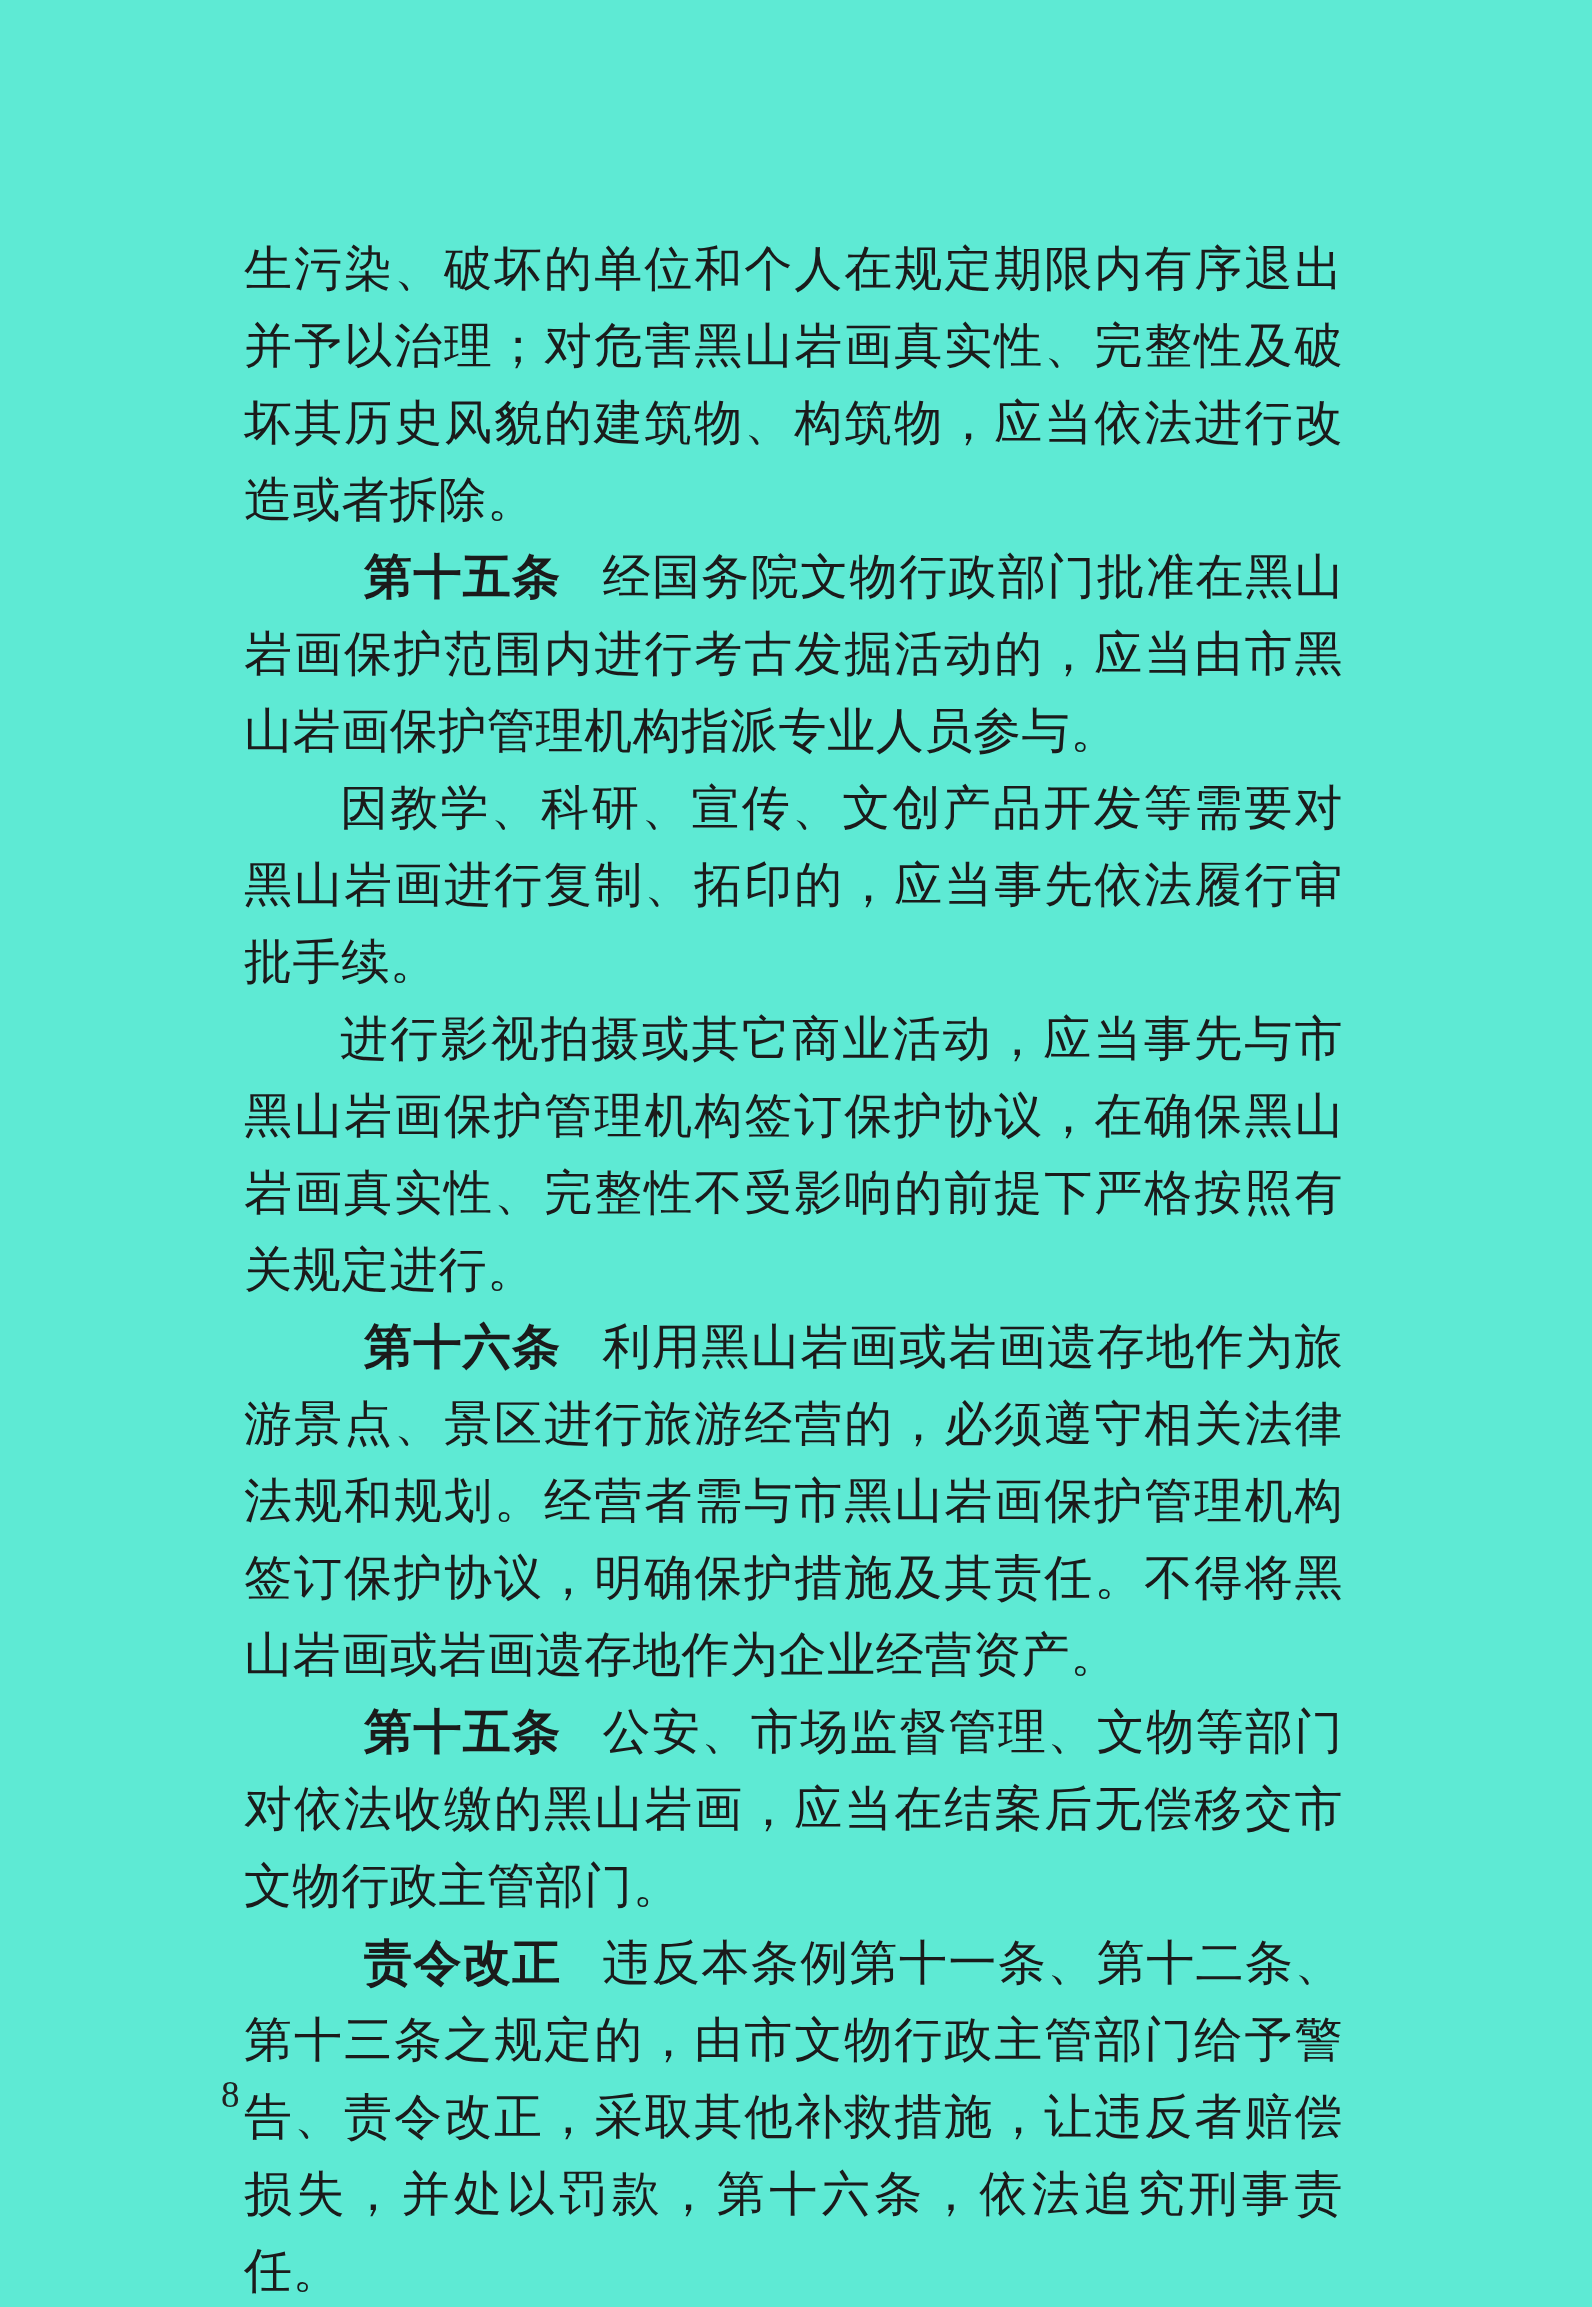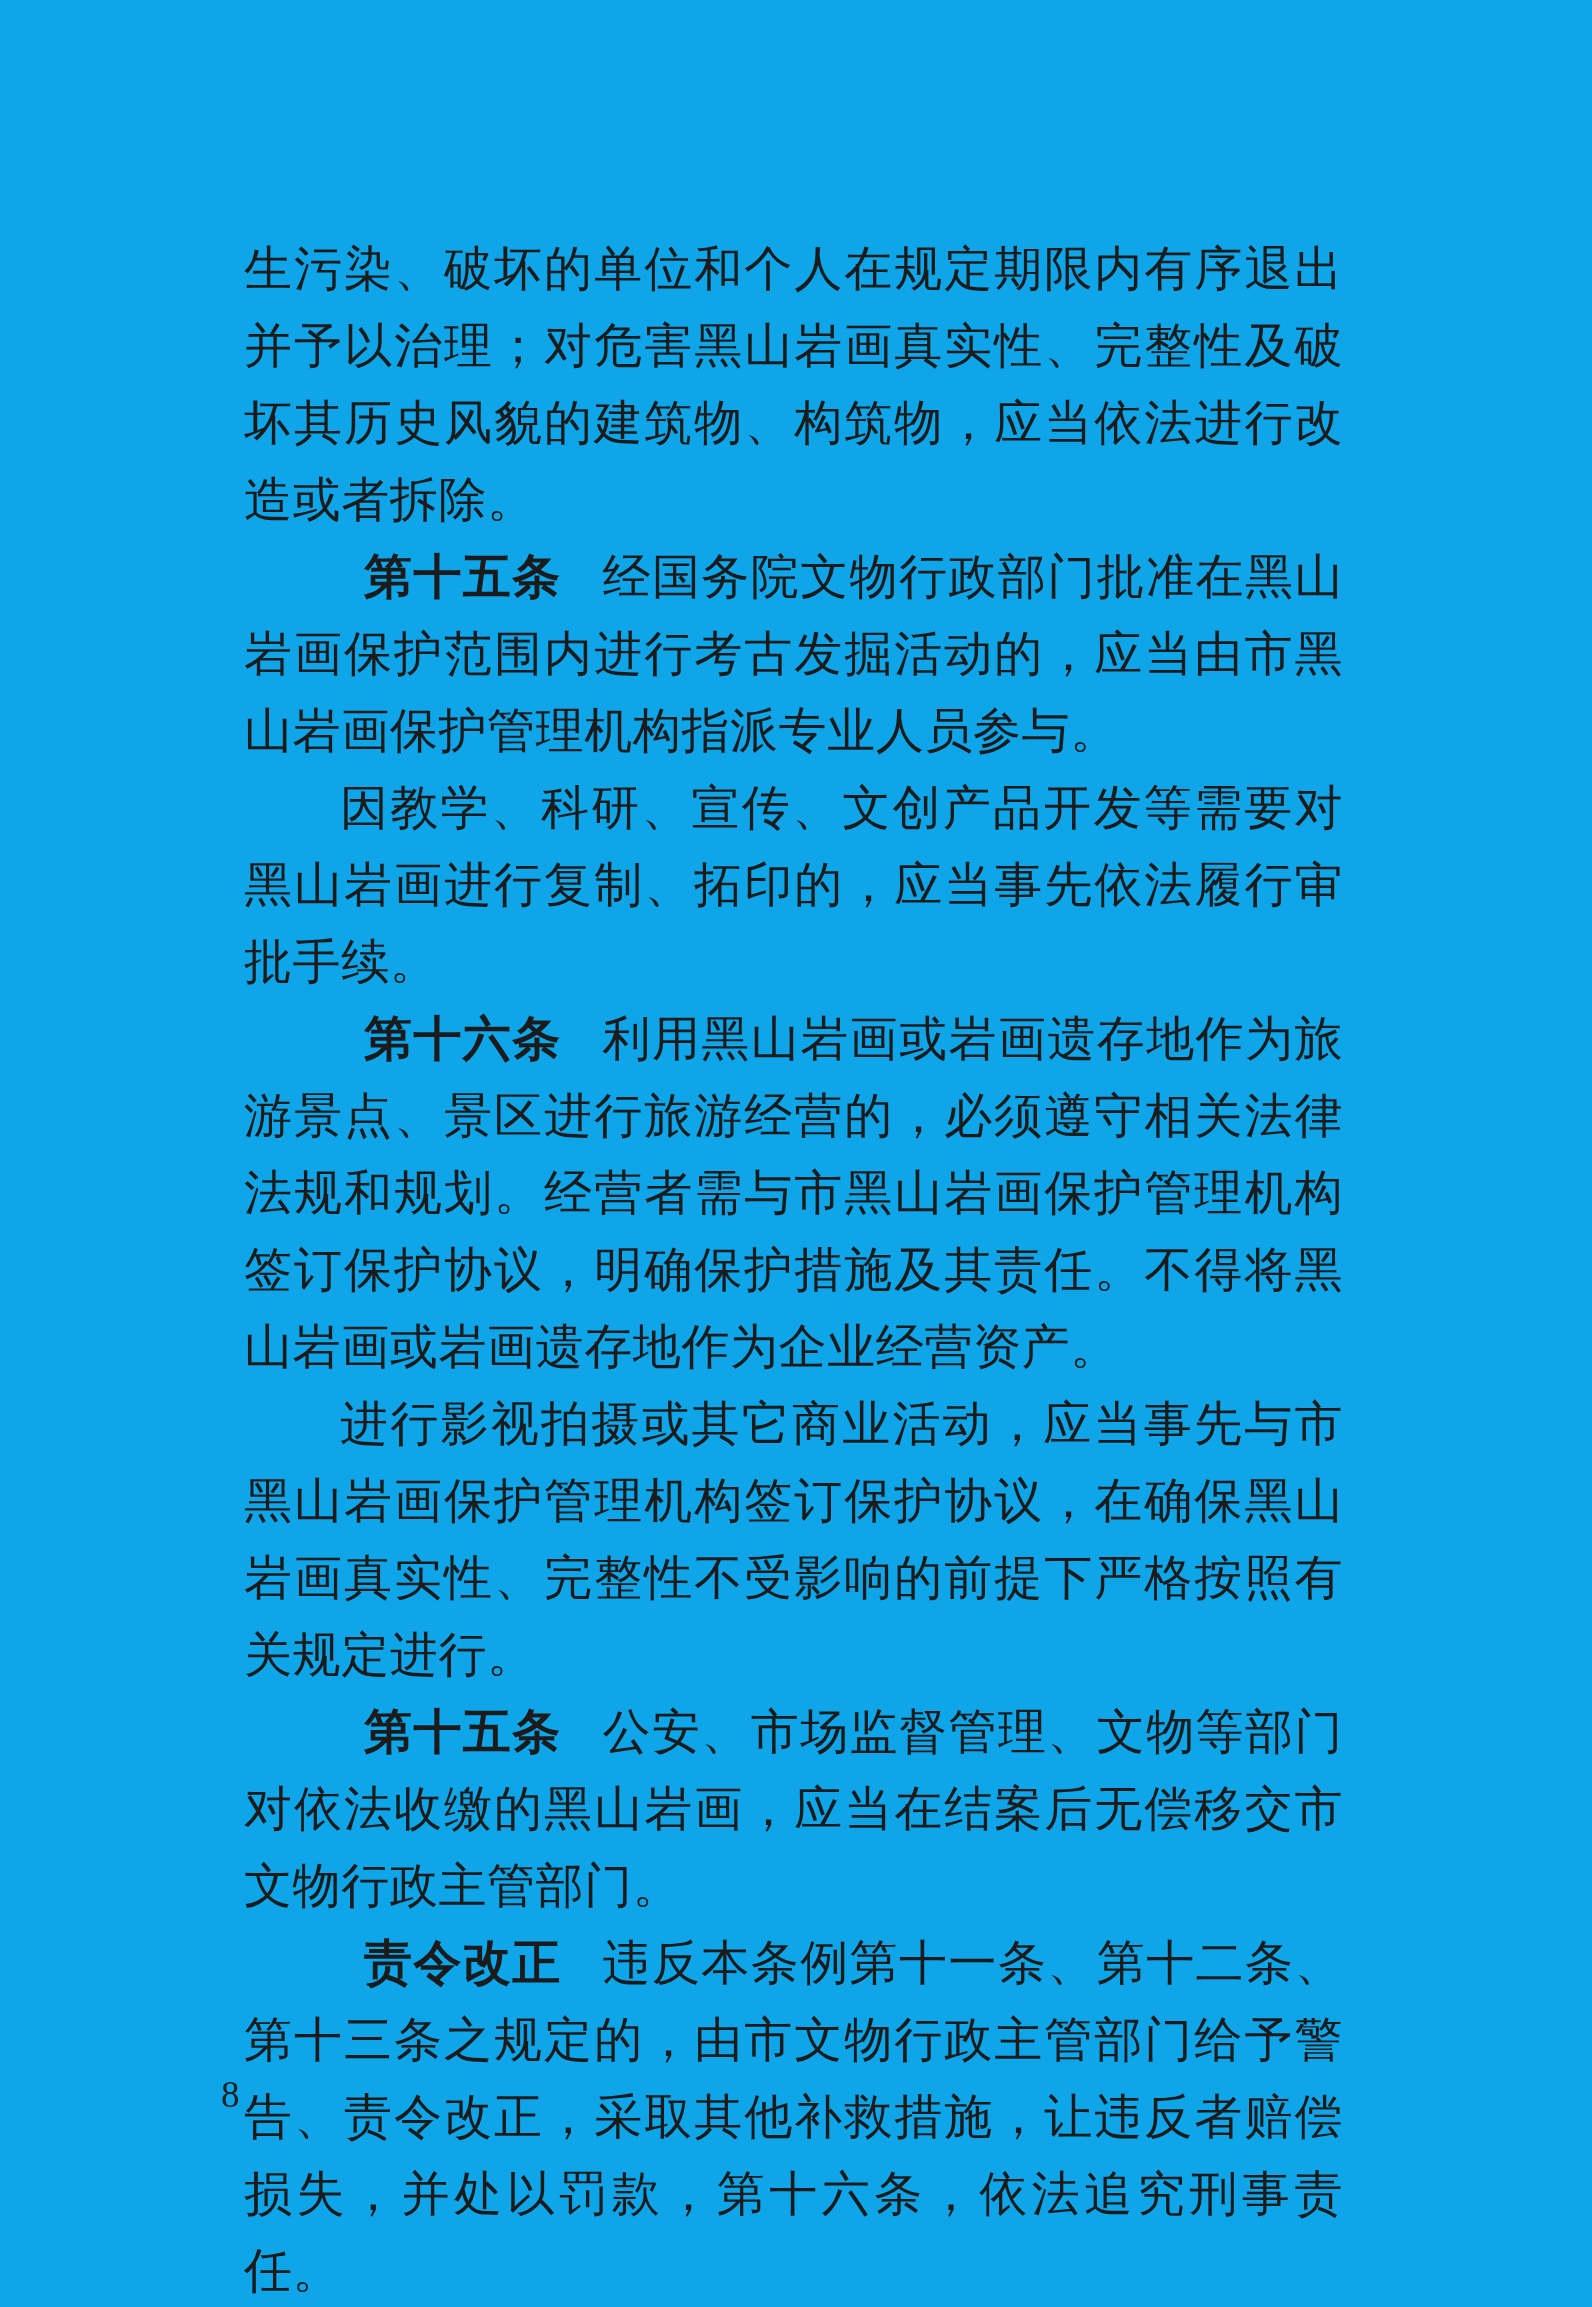--- a/index.html
+++ b/index.html
@@ -12,21 +12,21 @@
     height: 2307px;
     position: relative;
     font-family: "Liberation Serif", "DejaVu Serif", serif;
     color: #1b1b1b;
   }
   .page {
     position: absolute;
     left: 0; top: 0;
     width: 1593px;
     height: 2307px;
-    background: #0ea5e9;
+    background: #5eead4;
     overflow: hidden;
   }
   .textblock {
     position: absolute;
     left: 244px;
     top: 230px;
     width: 1099px;
     font-size: 48px;
     line-height: 77px;
     text-align: justify;
@@ -62,23 +62,23 @@
 <body>
 
 <div class="page">
   <div class="textblock" id="textblock">
   <p class="para"><span class="para-text">生污染、破坏的单位和个人在规定期限内有序退出并予以治理；对危害黑山岩画真实性、完整性及破坏其历史风貌的建筑物、构筑物，应当依法进行改造或者拆除。</span></p>
 
   <p class="para indent"><span class="article-no">第十五条</span><span class="para-text">经国务院文物行政部门批准在黑山岩画保护范围内进行考古发掘活动的，应当由市黑山岩画保护管理机构指派专业人员参与。</span></p>
 
   <p class="para indent"><span class="para-text">因教学、科研、宣传、文创产品开发等需要对黑山岩画进行复制、拓印的，应当事先依法履行审批手续。</span></p>
 
+  <p class="para indent"><span class="para-text">进行影视拍摄或其它商业活动，应当事先与市黑山岩画保护管理机构签订保护协议，在确保黑山岩画真实性、完整性不受影响的前提下严格按照有关规定进行。</span></p>
+
   <p class="para indent"><span class="article-no">第十六条</span><span class="para-text">利用黑山岩画或岩画遗存地作为旅游景点、景区进行旅游经营的，必须遵守相关法律法规和规划。经营者需与市黑山岩画保护管理机构签订保护协议，明确保护措施及其责任。不得将黑山岩画或岩画遗存地作为企业经营资产。</span></p>
-
-  <p class="para indent"><span class="para-text">进行影视拍摄或其它商业活动，应当事先与市黑山岩画保护管理机构签订保护协议，在确保黑山岩画真实性、完整性不受影响的前提下严格按照有关规定进行。</span></p>
 
   <p class="para indent"><span class="article-no">第十五条</span><span class="para-text">公安、市场监督管理、文物等部门对依法收缴的黑山岩画，应当在结案后无偿移交市文物行政主管部门。</span></p>
 
   <p class="para indent"><span class="article-no">责令改正</span><span class="para-text">违反本条例第十一条、第十二条、第十三条之规定的，由市文物行政主管部门给予警告、责令改正，采取其他补救措施，让违反者赔偿损失，并处以罚款，第十六条，依法追究刑事责任。</span></p>
 </div>
   <div class="page-num">8</div>
 </div>
 
 
 </body></html>

